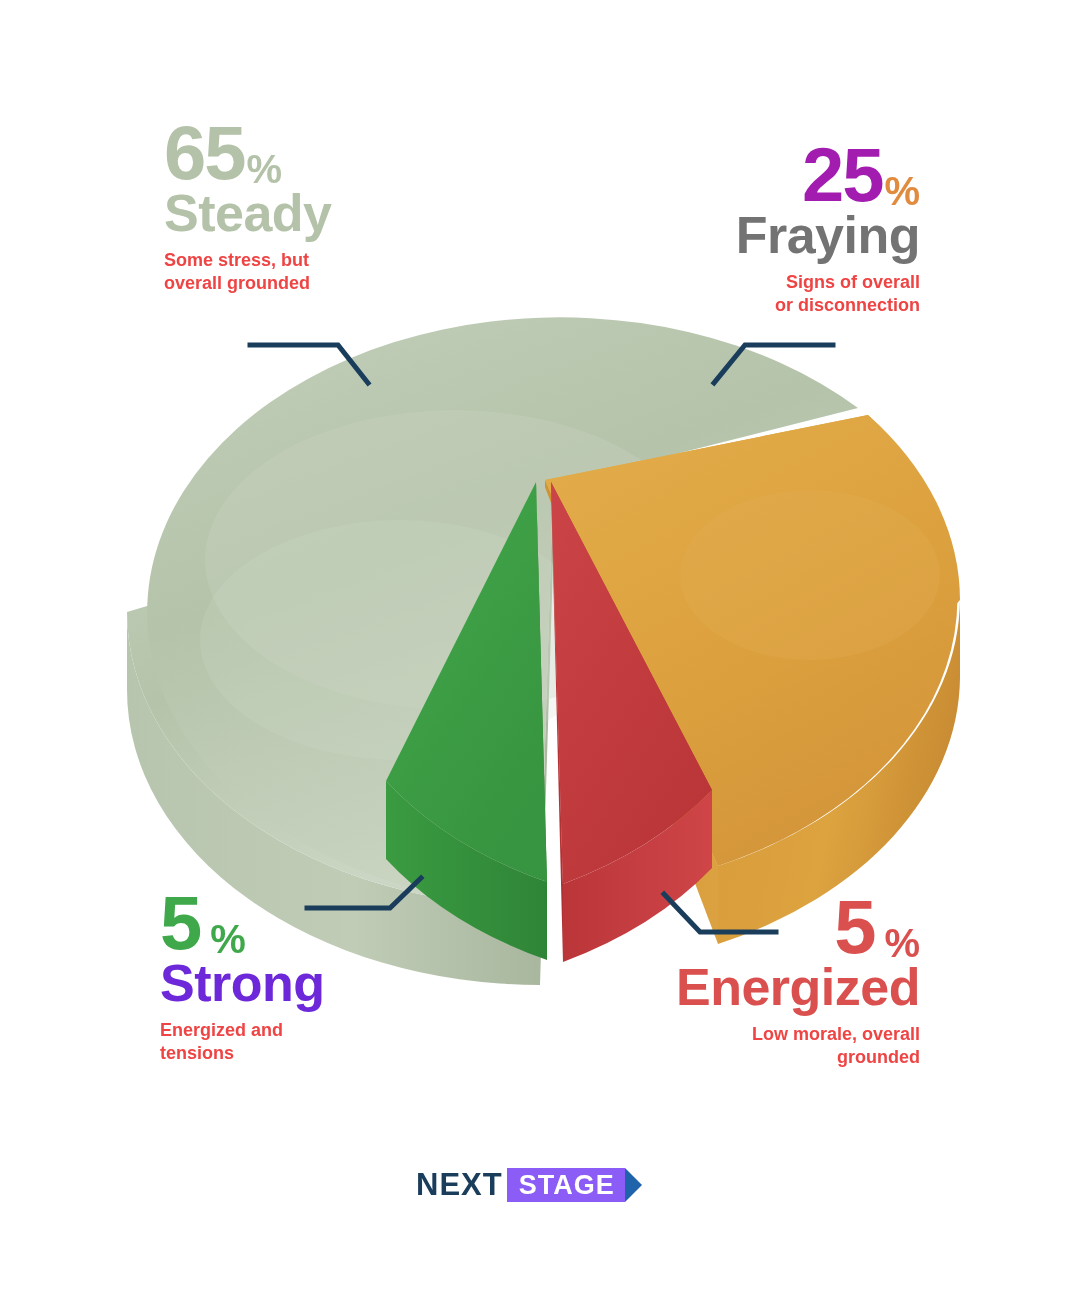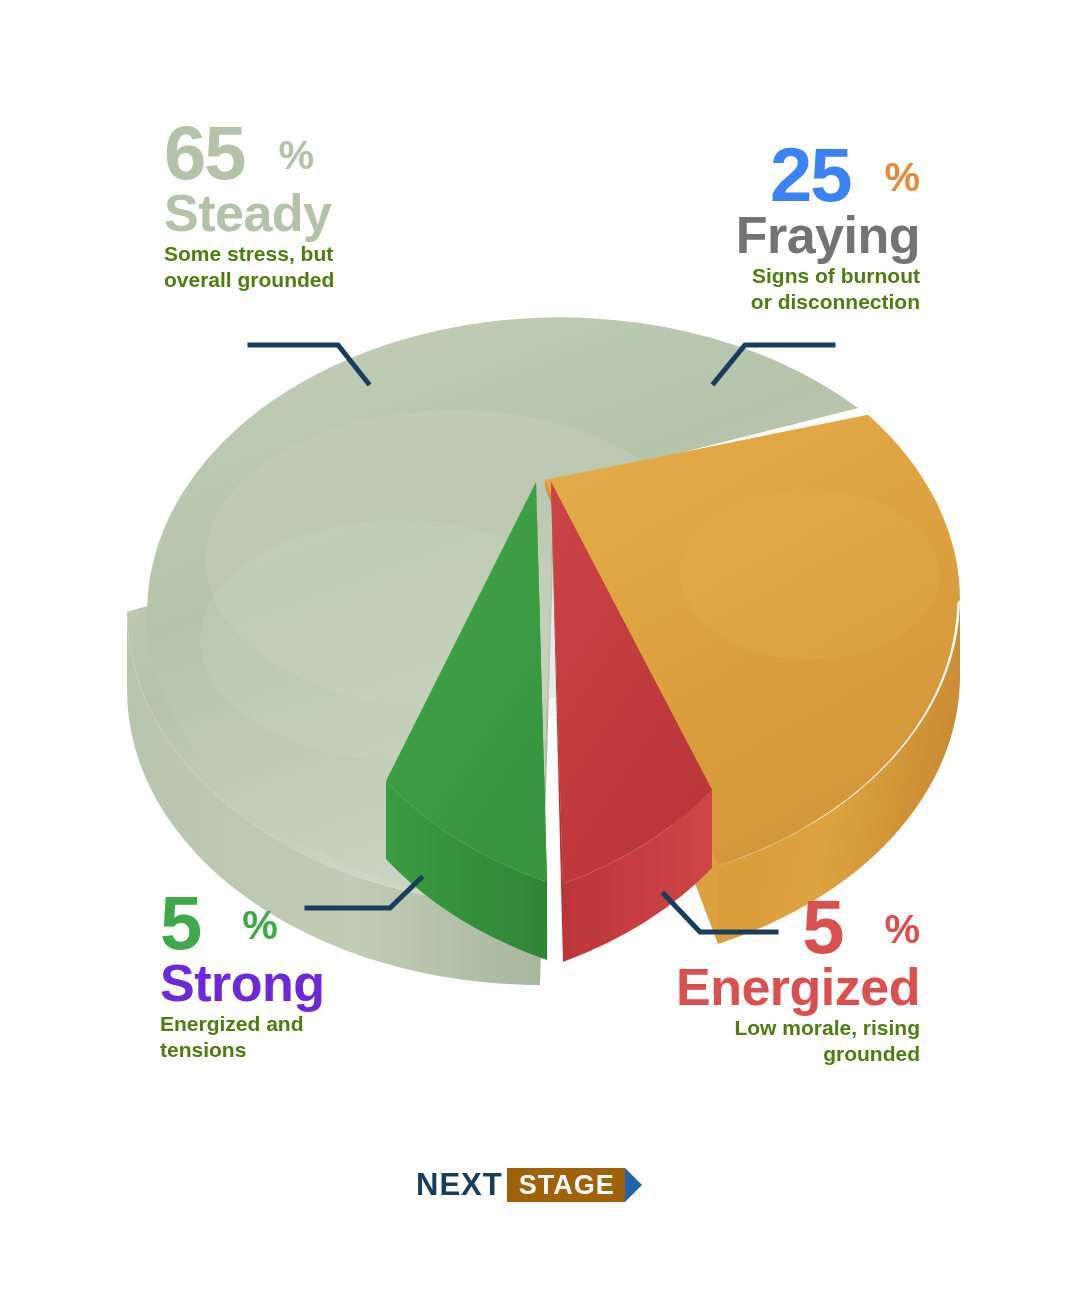--- a/index.html
+++ b/index.html
@@ -3,45 +3,45 @@
 <meta charset="utf-8">
 <style>
   * { margin:0; padding:0; box-sizing:border-box; }
   html,body { width:1080px; height:1291px; background:#ffffff; }
   body { font-family:"Liberation Sans", sans-serif; position:relative; overflow:hidden; }
 
   .stage { position:absolute; inset:0; }
 
   
   .callout { position:absolute; }
-  .pct-line { display:flex; align-items:center; line-height:0.92;gap:32px; }
+  .pct-line { display:flex; align-items:flex-end; line-height:0.92; }
   .pct-num  { font-weight:800; font-size:76px; letter-spacing:-2px; }
   .pct-sign { font-weight:800; font-size:40px; margin-top:4px; margin-left:2px; }
   .cat-name { font-weight:800; font-size:52px; letter-spacing:-0.5px; line-height:1.05; margin-top:-2px; }
-  .cat-desc { font-weight:700; font-size:21px; line-height:1.28; color:#4d7c0f; }
+  .cat-desc { font-weight:700; font-size:18px; line-height:1.28; color:#ef4444; margin-top:8px; }
 
   .callout.right-align { text-align:right; }
   .callout.right-align .pct-line { justify-content:flex-end; }
 
   
   #callout-steady     { left:164px;  top:118px;  width:330px; }
   #callout-fraying    { left:620px;  top:140px;  width:300px; text-align:right; }
   #callout-strong     { left:160px;  top:888px;  width:320px; }
   #callout-struggling { left:620px;  top:892px;  width:300px; text-align:right; }
 
   #callout-fraying .pct-line, #callout-struggling .pct-line { justify-content:flex-end; }
 
   
   .gap-sign { margin-left:10px; }
 
   
   #brand-logo { position:absolute; left:416px; top:1166px; display:flex; align-items:center; height:38px; }
   .logo-next { font-weight:800; font-size:31px; letter-spacing:1px; color:#1b3d5c;text-align:right; }
   .logo-badge { position:relative; height:34px; display:flex; align-items:center;
-                background:#a16207; padding:0 10px 0 12px; margin-left:4px; }
+                background:#8b5cf6; padding:0 10px 0 12px; margin-left:4px; }
   .logo-badge span { font-weight:700; font-size:27px; letter-spacing:1px; color:#ffffff; }
   .logo-badge:after { content:""; position:absolute; right:-17px; top:0;
                       border-top:17px solid transparent; border-bottom:17px solid transparent;
                       border-left:17px solid #1f63ab; }
 
   svg.chart { position:absolute; left:0; top:0; }
 </style>
 </head>
 <body>
 
@@ -185,26 +185,26 @@
     </div>
     <div class="cat-name" style="color:#b3c2a8">Steady</div>
     <div class="cat-desc">
       <div>Some stress, but</div>
       <div>overall grounded</div>
     </div>
   </div>
 
   <div class="callout right-align" id="callout-fraying">
     <div class="pct-line">
-      <span class="pct-num" style="color:#3b82f6">25</span>
+      <span class="pct-num" style="color:#a21caf">25</span>
       <span class="pct-sign" style="color:#e08b3e">%</span>
     </div>
     <div class="cat-name" style="color:#737373">Fraying</div>
     <div class="cat-desc">
-      <div>Signs of burnout</div>
+      <div>Signs of overall</div>
       <div>or disconnection</div>
     </div>
   </div>
 
   <div class="callout" id="callout-strong">
     <div class="pct-line">
       <span class="pct-num" style="color:#3fa84a">5</span>
       <span class="pct-sign gap-sign" style="color:#3fa84a">%</span>
     </div>
     <div class="cat-name" style="color:#6d28d9">Strong</div>
@@ -214,21 +214,21 @@
     </div>
   </div>
 
   <div class="callout right-align" id="callout-struggling">
     <div class="pct-line">
       <span class="pct-num" style="color:#d9504f">5</span>
       <span class="pct-sign gap-sign" style="color:#d9504f">%</span>
     </div>
     <div class="cat-name" style="color:#d9504f">Energized</div>
     <div class="cat-desc">
-      <div>Low morale, rising</div>
+      <div>Low morale, overall</div>
       <div>grounded</div>
     </div>
   </div>
 
   <div id="brand-logo">
     <span class="logo-next">NEXT</span>
     <span class="logo-badge">
       <span>STAGE</span>
     </span>
   </div>

